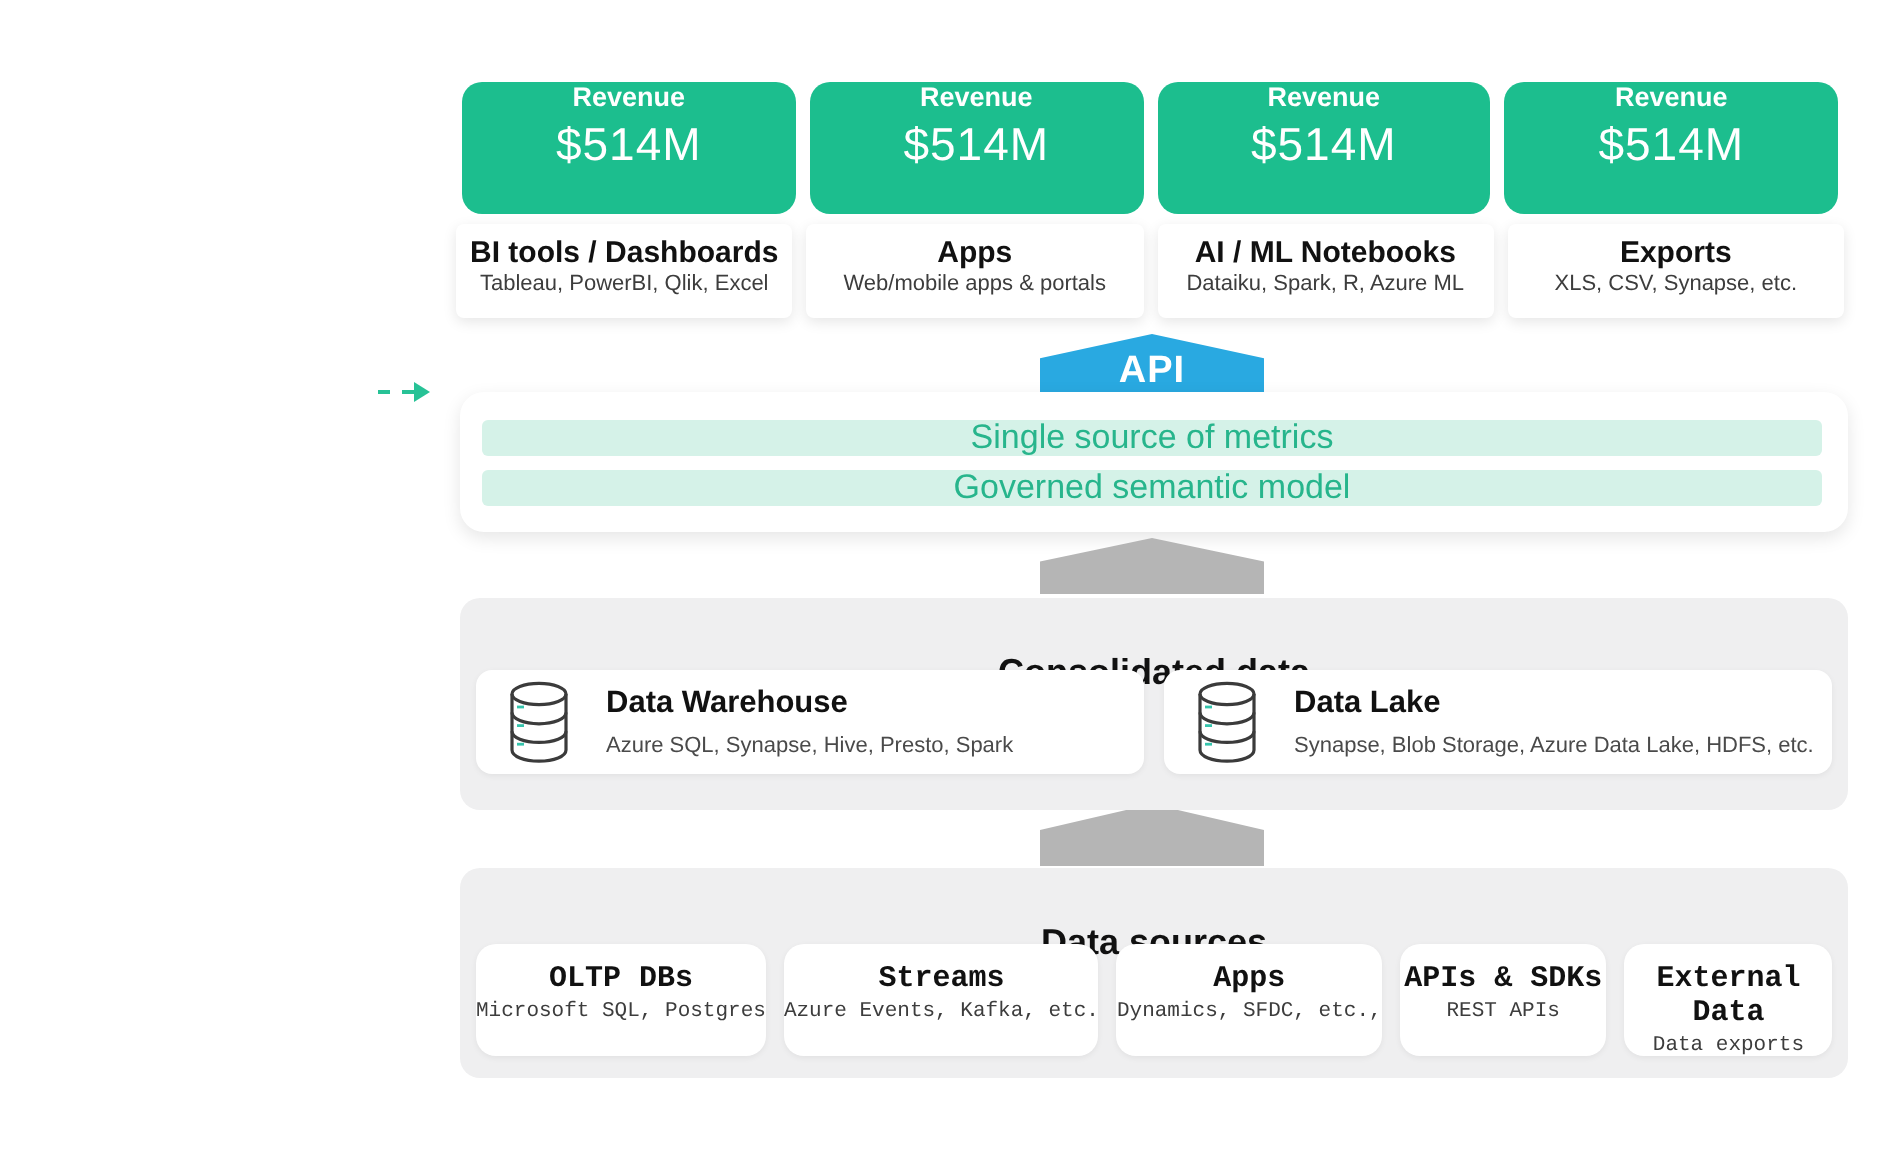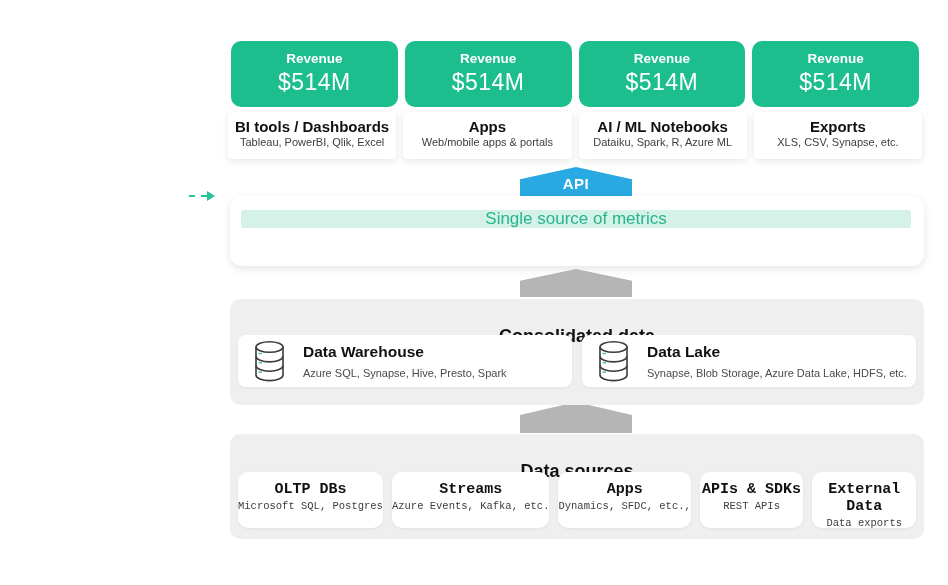--- a/index.html
+++ b/index.html
@@ -15,32 +15,32 @@
     padding:22px 6px 0 19px;
   }
   .note-connector{position:absolute;left:189px;top:195px;width:18px;border-top:2px dashed #27c296;}
   .note-arrowhead{
     position:absolute;left:207px;top:191px;width:0;height:0;
     border-left:8px solid #27c296;border-top:5px solid transparent;border-bottom:5px solid transparent;
   }
   
   .metrics-row{position:absolute;left:231px;top:41px;width:688px;height:66px;display:flex;gap:7px;}
   .mcard{flex:1;background:#1cbe8e;border-radius:10px;color:#fff;text-align:center;}
-  .mtitle{font-size:13.5px;font-weight:700;margin-top:10px;}
+  .mtitle{font-size:13.5px;font-weight:700;}
   .mvalue{font-size:23px;font-weight:400;margin-top:3px;letter-spacing:.5px;}
   
   .consumers-row{position:absolute;left:228px;top:112px;width:694px;height:47px;display:flex;gap:7px;}
   .ccard{flex:1;background:#fff;border-radius:4px;box-shadow:0 2px 7px rgba(0,0,0,.10);text-align:center;}
   .ctitle{font-size:15px;font-weight:700;color:#111;margin-top:6px;}
   .csub{font-size:11px;color:#3d3d3d;margin-top:1px;white-space:nowrap;}
   
   .pent{clip-path:polygon(50% 0%,100% 42%,100% 100%,0% 100%,0% 42%);}
   .api-shape{
     position:absolute;left:520px;top:167px;width:112px;height:29px;background:#29a9e1;
-    color:#fff;font-weight:700;font-size:15px;text-align:center;letter-spacing:.5px;
+    color:#fff;font-weight:700;font-size:19px;text-align:center;letter-spacing:.5px;
     box-sizing:border-box;padding-top:9px;line-height:1;
   }
   
   .semantic-box{
     position:absolute;left:230px;top:196px;width:694px;height:70px;background:#fff;
     border-radius:12px;box-shadow:0 3px 9px rgba(0,0,0,.10);
   }
   .mintbar{
     position:absolute;left:11px;right:13px;height:18px;background:#d5f2e8;border-radius:3px;
     color:#27b58c;font-size:17px;text-align:center;line-height:18px;
@@ -111,20 +111,21 @@
     <div class="ccard">
       <div class="ctitle">Exports</div>
       <div class="csub">XLS, CSV, Synapse, etc.</div>
     </div>
   </div>
 
   <div class="api-shape pent">API</div>
 
   <div class="semantic-box">
     <div class="mintbar b1">Single source of metrics</div>
+    <div class="mintbar b2">Governed semantic model</div>
   </div>
 
   <div class="gray-arrow ga1 pent"></div>
   <div class="gray-arrow ga2 pent"></div>
 
   <div class="section sec-consolidated">
     <div class="sec-title">Consolidated data</div>
     <div class="cons-cards">
       <div class="dcard">
         <svg class="dbicon" width="33" height="42" viewBox="0 0 33 42">

